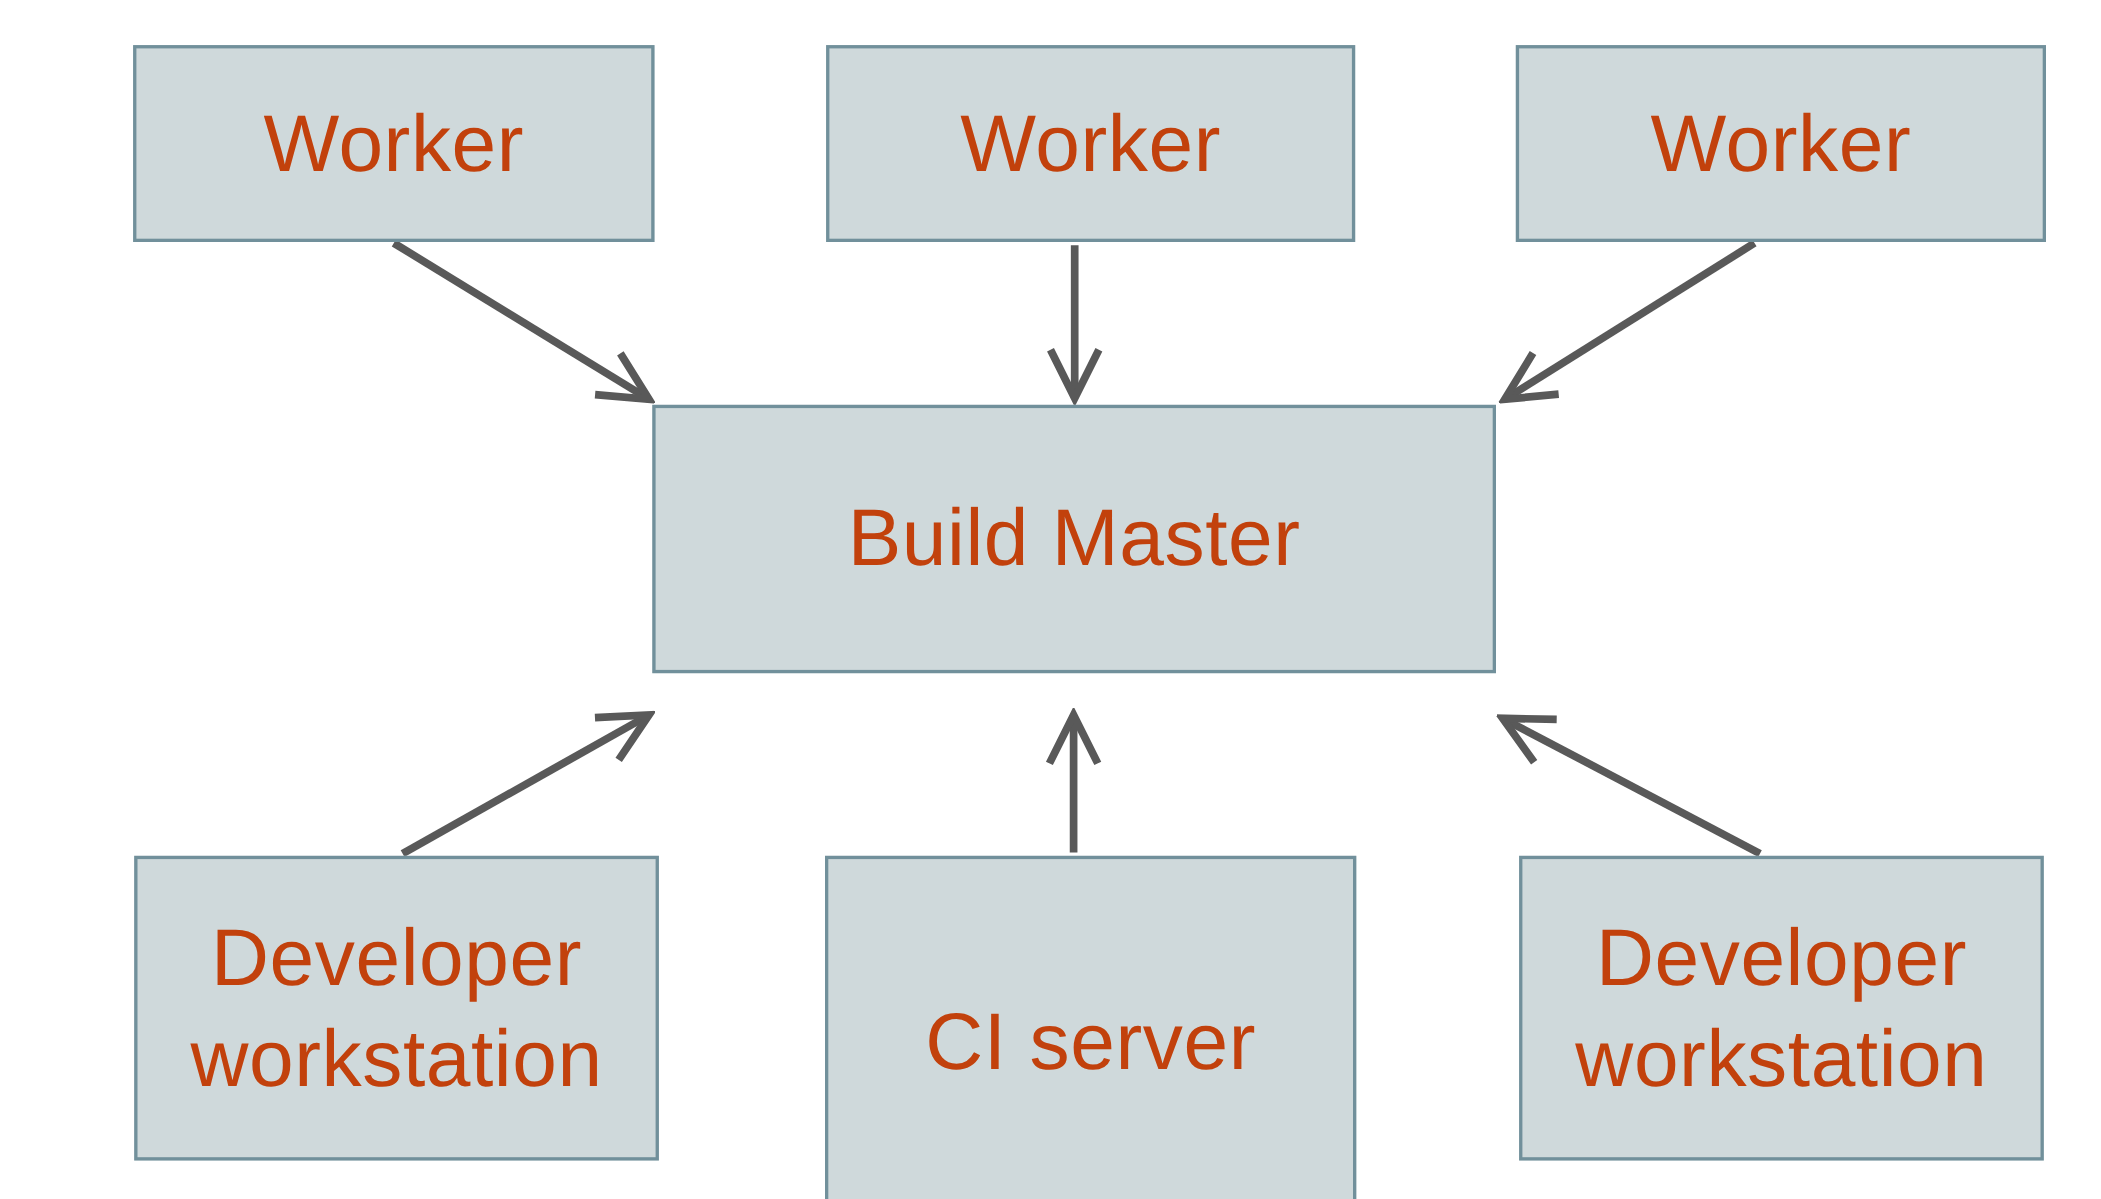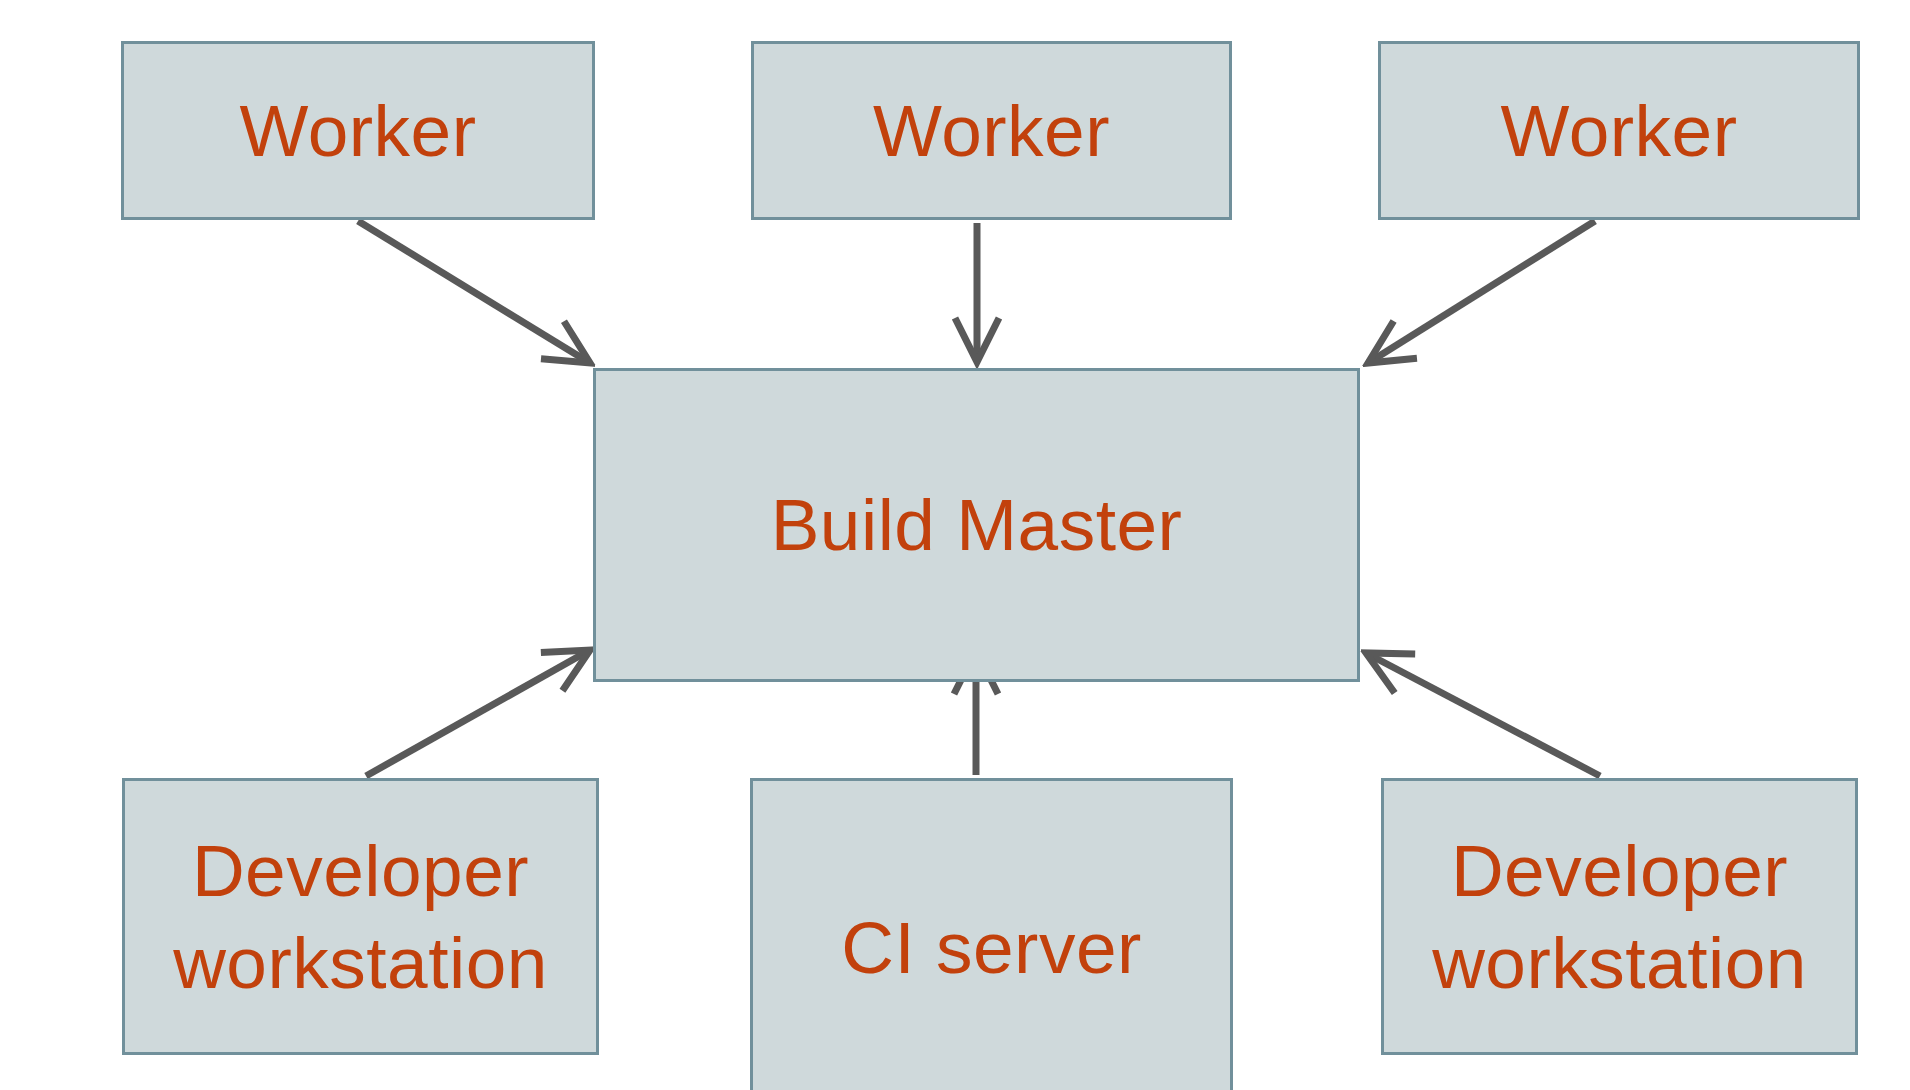--- a/index.html
+++ b/index.html
@@ -35,21 +35,21 @@
   .edges {
     position: absolute;
     left: 0;
     top: 0;
     pointer-events: none;
   }
   
   #node-worker-1      { left: 121px;  top: 41px;  width: 474px; height: 179px; }
   #node-worker-2      { left: 751px;  top: 41px;  width: 481px; height: 179px; }
   #node-worker-3      { left: 1378px; top: 41px;  width: 482px; height: 179px; }
-  #node-build-master  { left: 593px;  top: 368px; width: 767px; height: 314px; }
+  #node-build-master  { left: 593px;  top: 368px; width: 767px; height: 244px; }
   #node-dev-left      { left: 122px;  top: 778px; width: 477px; height: 277px; }
   #node-ci-server     { left: 750px;  top: 778px; width: 483px; height: 340px; }
   #node-dev-right     { left: 1381px; top: 778px; width: 477px; height: 277px; }
 </style>
 </head>
 <body>
 
 <div class="canvas">
 
   <svg class="edges" width="1910" height="1090" viewBox="0 0 1910 1090">

